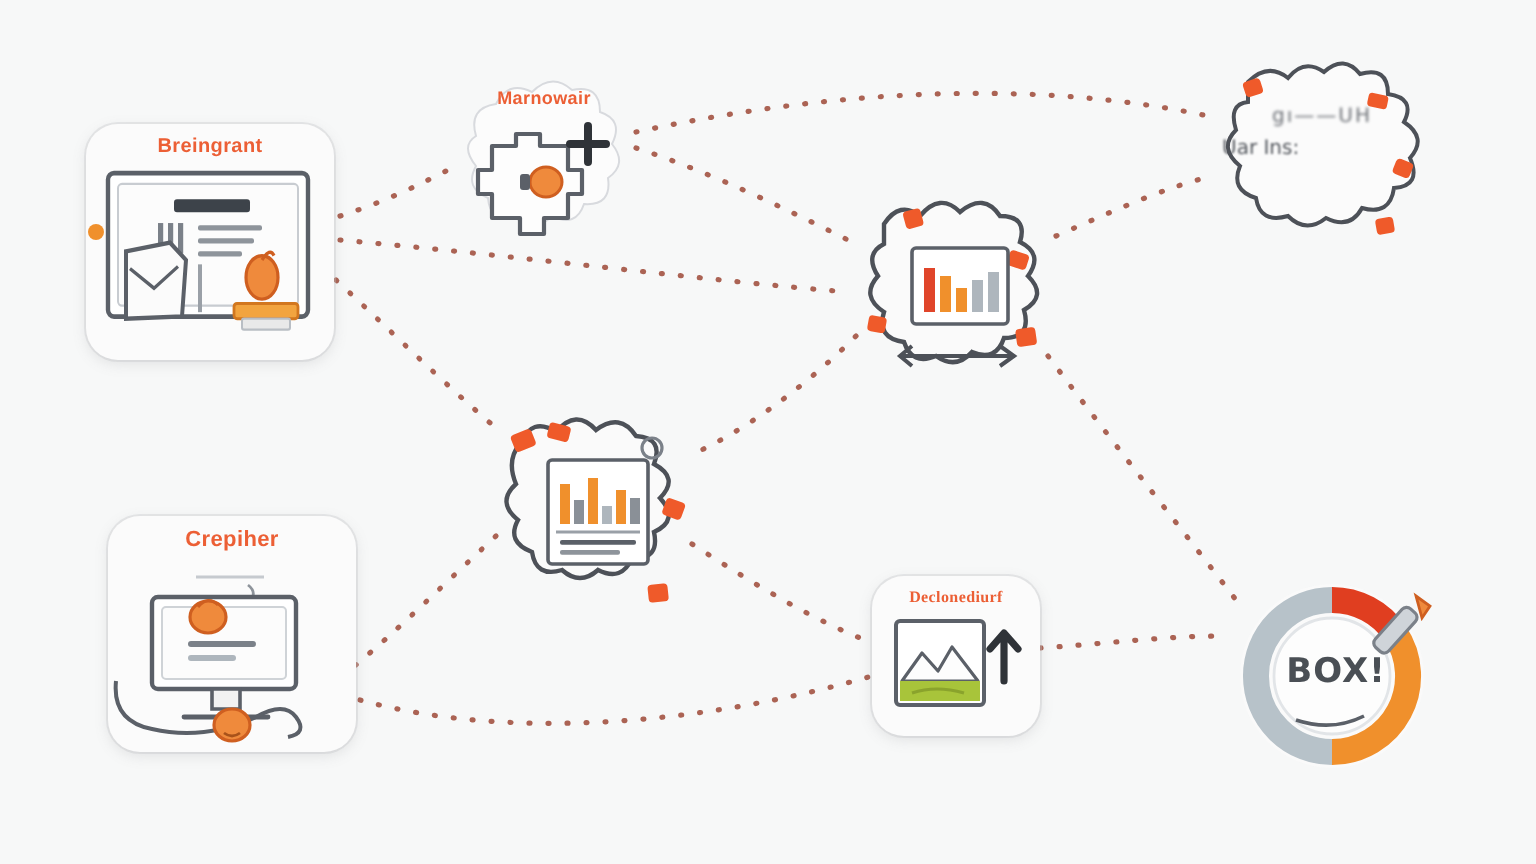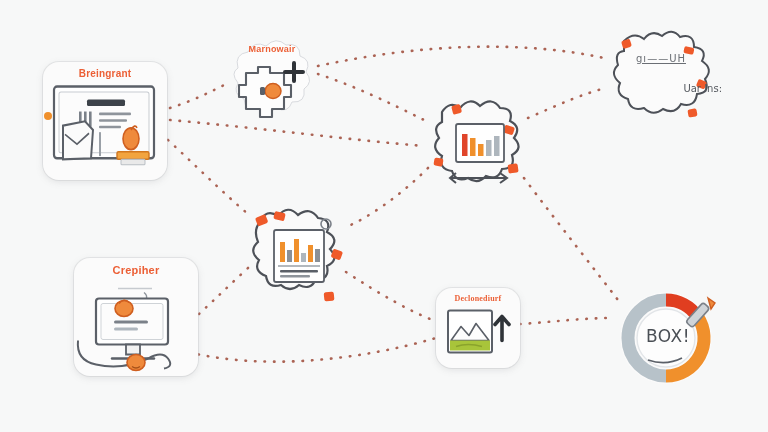--- a/index.html
+++ b/index.html
@@ -57,65 +57,63 @@
     left: 0; top: 0;
     width: 100%;
     height: 100%;
   }
   
   #node-breingrant  { left: 43px;  top: 62px;  width: 124px; height: 118px; }
   #node-marnowair   { left: 224px; top: 38px;  width: 96px;  height: 96px;  background: transparent; box-shadow: none; }
   #node-uarins      { left: 600px; top: 25px;  width: 122px; height: 100px; background: transparent; box-shadow: none; }
   #node-center      { left: 424px; top: 92px;  width: 112px; height: 108px; background: transparent; box-shadow: none; }
   #node-report      { left: 244px; top: 198px; width: 112px; height: 110px; background: transparent; box-shadow: none; }
-  #node-crepiher    { left: 74px;  top: 258px; width: 124px; height: 118px; }
+  #node-crepiher    { left: 54px;  top: 258px; width: 124px; height: 118px; }
   #node-declonediurf{ left: 436px; top: 288px; width: 84px;  height: 80px; font-family: Liberation Serif, serif;  }
   #node-box         { left: 612px; top: 280px; width: 112px; height: 112px; background: transparent; box-shadow: none; }
 
   #node-breingrant .node-label { font-size: 10px; margin-bottom: 1px; }
   #node-crepiher   .node-label { font-size: 11px; margin-bottom: 1px; }
   #node-marnowair  .node-label { font-size: 9px; margin-bottom: 0; }
   #node-declonediurf .node-label { font-size: 8px; margin-bottom: 0; }
 
   .blob-bg { position: absolute; left: 0; top: 0; width: 100%; height: 100%; }
 
   .box-text {
     position: absolute;
     left: 0; right: 0;
     top: 50%;
     transform: translateY(-50%);
     text-align: center;
     font-family: "DejaVu Sans", sans-serif;
-    font-weight: normal;
+    font-weight: bold;
     font-size: 17px;
     letter-spacing: 0.5px;
     color: #4a4f55;
   }
   .uarins-text {
     position: absolute;
     left: 11px; right: 0;
     top: 44%;
-    text-align: right;
+    text-align: left;
     font-family: "DejaVu Sans", sans-serif;
     font-size: 10px;
     color: #54585e;
     filter: blur(0.4px);
-    margin-top: 14px;
   }
   .uarins-glyphs {
     position: absolute;
     left: 0; right: 0;
     top: 28%;
     text-align: center;
     font-family: "DejaVu Sans", sans-serif;
     font-size: 10px;
     color: #6a6e74;
     filter: blur(0.7px);
     letter-spacing: 1px;
-    text-decoration: underline;
   }
 </style>
 </head>
 <body>
 
 <div id="canvas">
 
   <svg id="edge-layer" viewBox="0 0 768 432">
     <g fill="none" stroke="#9e4a38" stroke-width="2.6" stroke-linecap="round" stroke-dasharray="0.5 9" opacity="0.85">
       <path d="M170,108 C195,100 210,92 226,84"></path>

